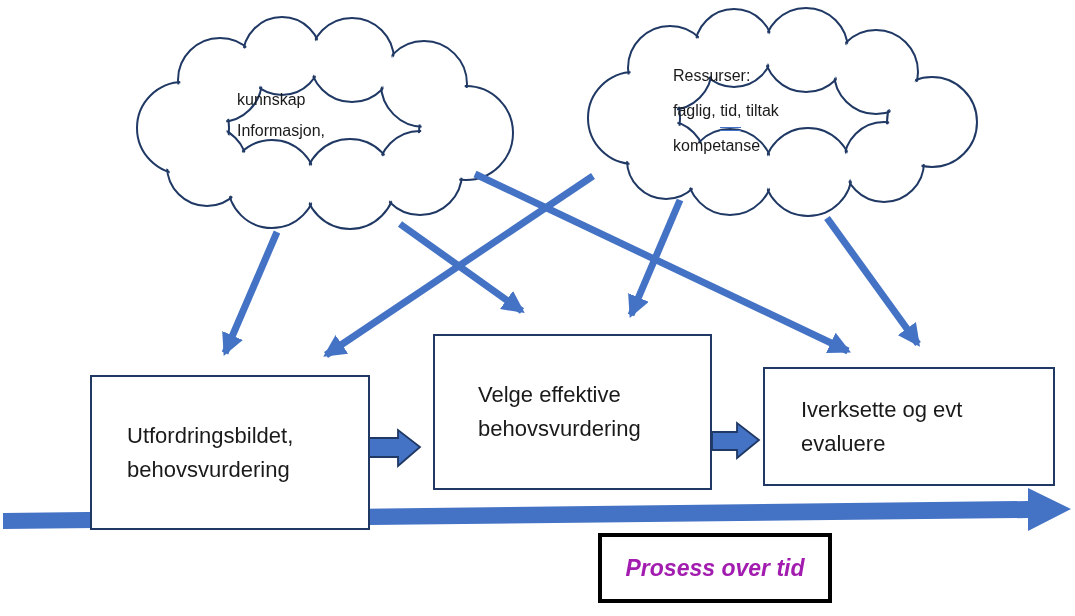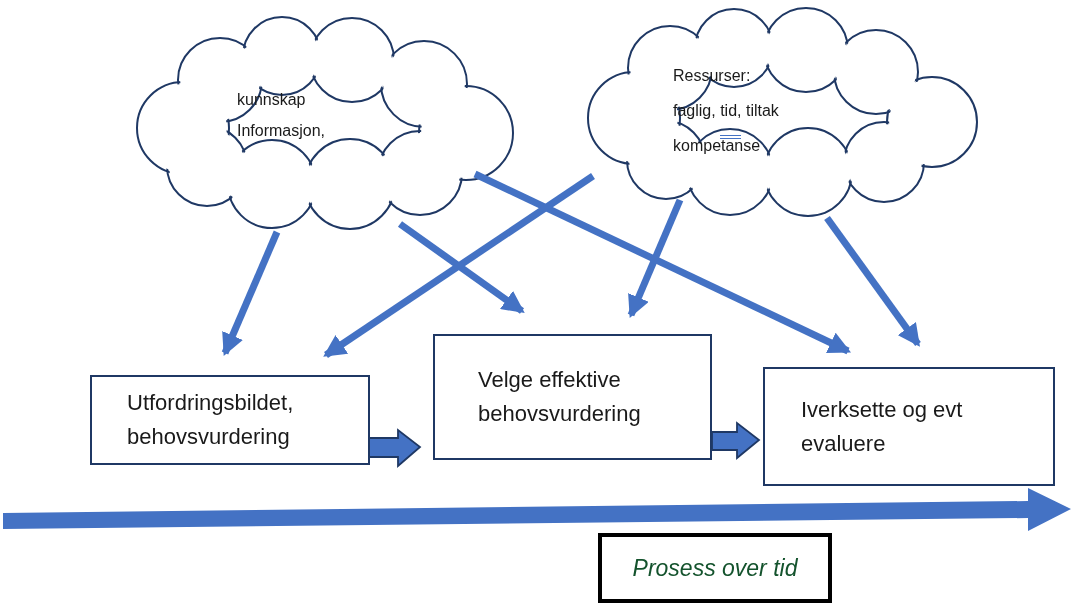--- a/index.html
+++ b/index.html
@@ -14,55 +14,55 @@
   }
   #shape-layer { position: absolute; left: 0; top: 0; width: 1075px; height: 616px; }
   .overlay { position: absolute; }
 
   .cloud-text { font-size: 16px; line-height: 31px; white-space: nowrap; }
   .cloud-text-1 { left: 237px; top: 84px; }
   .cloud-text-2 { left: 673px; top: 58px; line-height: 35px; }
 
   .underline-double {
     border-bottom: 4px double var(--arrow-blue, #4472C4);
-    padding-bottom: 16px;
+    padding-bottom: 8px;
     text-align: right;
   }
 
   .stage-box {
     position: absolute;
     border: 2px solid var(--outline-navy, #1F3864);
     background: #ffffff;
     display: flex;
     flex-direction: column;
     justify-content: center;
     font-size: 22px;
     line-height: 34px;
     box-sizing: border-box;
   }
-  .box-1 { left: 90px;  top: 375px; width: 280px; height: 90px; padding-left: 35px; }
-  .box-2 { left: 433px; top: 334px; width: 279px; height: 126px; padding-left: 43px; }
+  .box-1 { left: 90px;  top: 375px; width: 280px; height: 155px; padding-left: 35px; }
+  .box-2 { left: 433px; top: 334px; width: 279px; height: 156px; padding-left: 43px; }
   .box-3 { left: 763px; top: 367px; width: 292px; height: 119px; padding-left: 36px; }
 
   .process-label-box {
     position: absolute;
     left: 598px; top: 533px;
     width: 234px; height: 70px;
     border: 4px solid var(--label-border, #000000);
     background: #ffffff;
     display: flex;
     align-items: center;
     justify-content: center;
     box-sizing: border-box;
   }
   .process-label-box span {
     font-size: 23px;
-    font-weight: normal;
+    font-weight: bold;
     font-style: italic;
-    color: #14532d;
+    color: #a21caf;
     white-space: nowrap;
   }
 </style>
 </head>
 <body>
 
 <div id="canvas">
 
   <div id="shape-layer"><svg width="1075" height="616" viewBox="0 0 1075 616">
      <defs>

